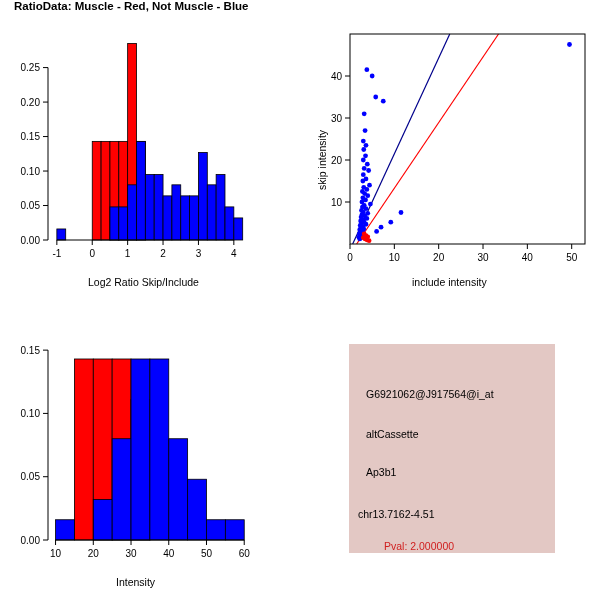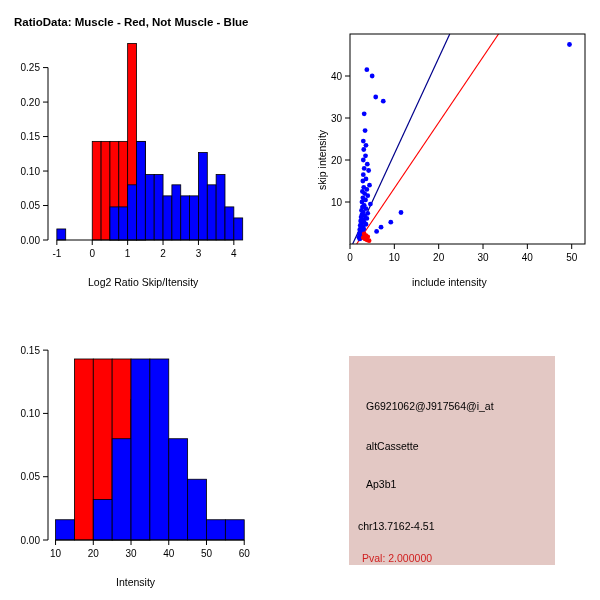--- a/index.html
+++ b/index.html
@@ -29,21 +29,21 @@
     color: #000;
     white-space: nowrap;
   }
   .plotbox {
     position: absolute;
   }
   svg { display: block; overflow: visible; }
 
   
   #panel-ratio { left: 0px; top: 0px; width: 300px; height: 300px; }
-  #panel-ratio .panel-title { position: absolute; left: 14px; top: 16px; }
+  #panel-ratio .panel-title { position: absolute; left: 14px; top: 0; }
   #panel-ratio .plotbox { left: 48px; top: 40px; width: 200px; height: 200px; }
   #panel-ratio .xlab { position: absolute; left: 88px; top: 276px; }
 
   
   #panel-scatter { left: 300px; top: 0px; width: 300px; height: 300px; }
   #panel-scatter .panel-title { position: absolute; left: 42px; top: 14px; }
   #panel-scatter .plotbox { left: 50px; top: 34px; width: 235px; height: 210px; }
   #panel-scatter .ylab {
     position: absolute;
     left: 16px;
@@ -76,21 +76,21 @@
     white-space: nowrap;
   }
   .info-line.pval { color: #d02020; }
 </style>
 </head>
 <body>
 
 <div class="panel" id="panel-ratio">
   <div class="panel-title">RatioData: Muscle - Red, Not Muscle - Blue</div>
 
-  <div class="axis-label xlab">Log2 Ratio Skip/Itensity</div>
+  <div class="axis-label xlab">Log2 Ratio Skip/Include</div>
   <div class="plotbox">
     <svg id="svg-ratio" width="200" height="200" viewBox="0 0 200 200">
         <rect x="44.24778761061947" y="101.37931034482759" width="8.849557522123888" height="98.62068965517241" fill="#FF0000" stroke="#000000" stroke-width="0.8" fill-opacity="1"></rect>
         <rect x="53.09734513274336" y="101.37931034482759" width="8.849557522123895" height="98.62068965517241" fill="#FF0000" stroke="#000000" stroke-width="0.8" fill-opacity="1"></rect>
         <rect x="61.94690265486725" y="101.37931034482759" width="8.849557522123895" height="98.62068965517241" fill="#FF0000" stroke="#000000" stroke-width="0.8" fill-opacity="1"></rect>
         <rect x="70.79646017699115" y="101.37931034482759" width="8.849557522123888" height="98.62068965517241" fill="#FF0000" stroke="#000000" stroke-width="0.8" fill-opacity="1"></rect>
         <rect x="79.64601769911503" y="3.448275862068982" width="8.849557522123902" height="196.55172413793102" fill="#FF0000" stroke="#000000" stroke-width="0.8" fill-opacity="1"></rect>
         <rect x="88.49557522123894" y="101.37931034482759" width="8.849557522123888" height="98.62068965517241" fill="#FF0000" stroke="#000000" stroke-width="0.8" fill-opacity="1"></rect>
         <rect x="8.849557522123893" y="188.9655172413793" width="8.849557522123893" height="11.034482758620697" fill="#0000FF" stroke="#000000" stroke-width="0.8" fill-opacity="1"></rect>
         <rect x="61.94690265486725" y="166.89655172413794" width="8.849557522123895" height="33.103448275862064" fill="#0000FF" stroke="#000000" stroke-width="0.8" fill-opacity="1"></rect>
@@ -283,20 +283,20 @@
         <text x="32" y="140.20886075949366" text-anchor="end" font-size="10" font-family="&quot;Liberation Sans&quot;, sans-serif" fill="#000">0.05</text>
         <line x1="35" y1="73.41772151898734" x2="40" y2="73.41772151898734" stroke="#000" stroke-width="1"></line>
         <text x="32" y="76.91772151898734" text-anchor="end" font-size="10" font-family="&quot;Liberation Sans&quot;, sans-serif" fill="#000">0.10</text>
         <line x1="35" y1="10.12658227848101" x2="40" y2="10.12658227848101" stroke="#000" stroke-width="1"></line>
         <text x="32" y="13.62658227848101" text-anchor="end" font-size="10" font-family="&quot;Liberation Sans&quot;, sans-serif" fill="#000">0.15</text>
       </svg>
   </div>
 </div>
 
 <div class="panel" id="panel-info">
-  <div id="info-box" style="background: rgb(227, 200, 196); margin-top: 12px;">
+  <div id="info-box" style="background: rgb(227, 200, 196);">
       <div class="info-line" style="left: 17px; top: 44px;">G6921062@J917564@i_at</div>
       <div class="info-line" style="left: 17px; top: 84px;">altCassette</div>
       <div class="info-line" style="left: 17px; top: 122px;">Ap3b1</div>
       <div class="info-line" style="left: 9px; top: 164px;">chr13.7162-4.51</div>
-      <div class="info-line pval" style="left: 5px; top: 196px; padding-left: 8px;">Pval: 2.000000</div>
+      <div class="info-line pval" style="left: 27px; top: 196px; padding-left: 8px;">Pval: 2.000000</div>
     </div>
 </div>
 
 </body></html>

